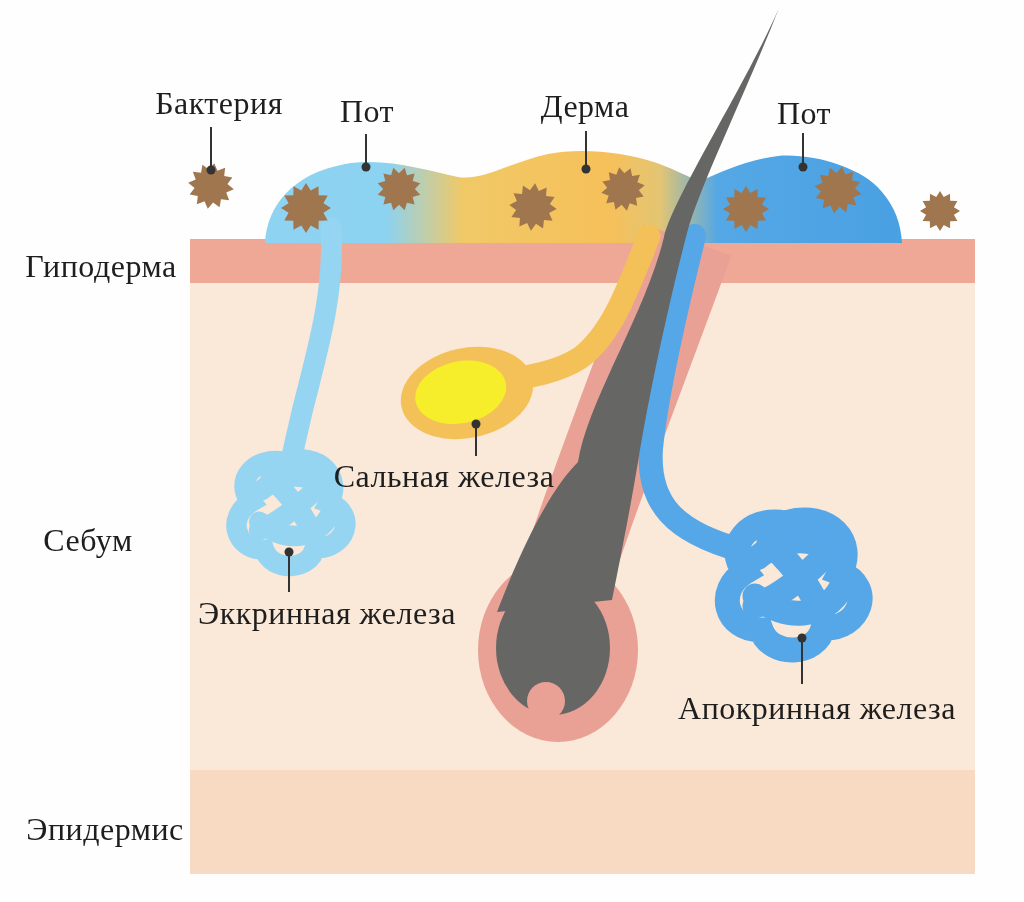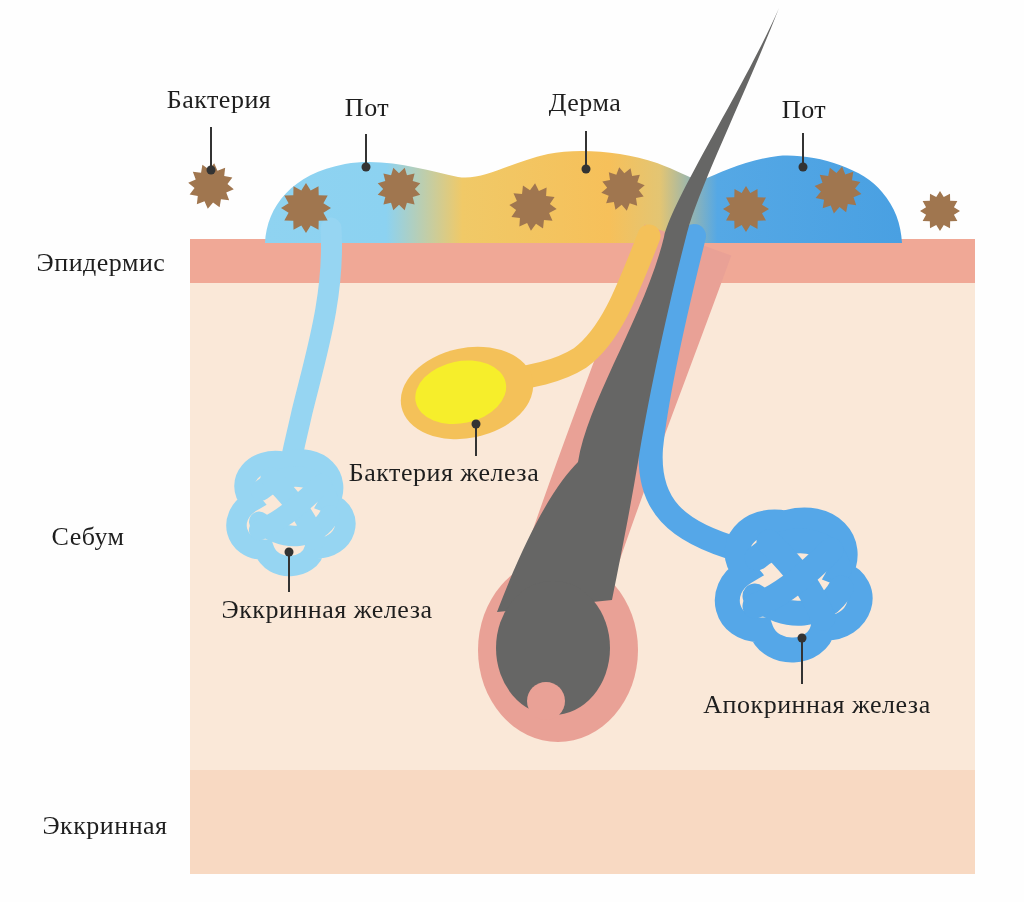--- a/index.html
+++ b/index.html
@@ -8,21 +8,21 @@
     width:1024px;height:902px;
     background:#fefefe;
     overflow:hidden;
     font-family:"Liberation Serif","DejaVu Serif",serif;
   }
   .stage svg{position:absolute;left:0;top:0;}
   .lbl{
     position:absolute;
     transform:translateX(-50%);
     white-space:nowrap;
-    font-size:26px;
+    font-size:32px;
     line-height:1.1;
     color:#1e1e1e;
     letter-spacing:0.5px;
   }
 </style>
 </head>
 <body>
 
 <div class="stage">
 
@@ -132,20 +132,20 @@
       <circle cx="476" cy="424" r="4.5"></circle>
       <circle cx="289" cy="552" r="4.5"></circle>
       <circle cx="802" cy="638" r="4.5"></circle>
     </g>
   </svg>
 
   <div class="lbl" style="left:219px; top:86px;">Бактерия</div>
   <div class="lbl" style="left:367px; top:94px;">Пот</div>
   <div class="lbl" style="left:585px; top:89px;">Дерма</div>
   <div class="lbl" style="left:804px; top:96px;">Пот</div>
-  <div class="lbl" style="left:101px; top:249px;">Эпидермис</div>
+  <div class="lbl" style="left:101px; top:249px;">Гиподерма</div>
   <div class="lbl" style="left:88px;  top:523px;">Себум</div>
-  <div class="lbl" style="left:105px; top:812px;">Эккринная</div>
-  <div class="lbl" style="left:444px; top:459px;">Бактерия железа</div>
+  <div class="lbl" style="left:105px; top:812px;">Эпидермис</div>
+  <div class="lbl" style="left:444px; top:459px;">Сальная железа</div>
   <div class="lbl" style="left:817px; top:691px;">Апокринная железа</div>
   <div class="lbl" style="left:327px; top:596px;">Эккринная железа</div>
 
 </div>
 
 </body></html>

